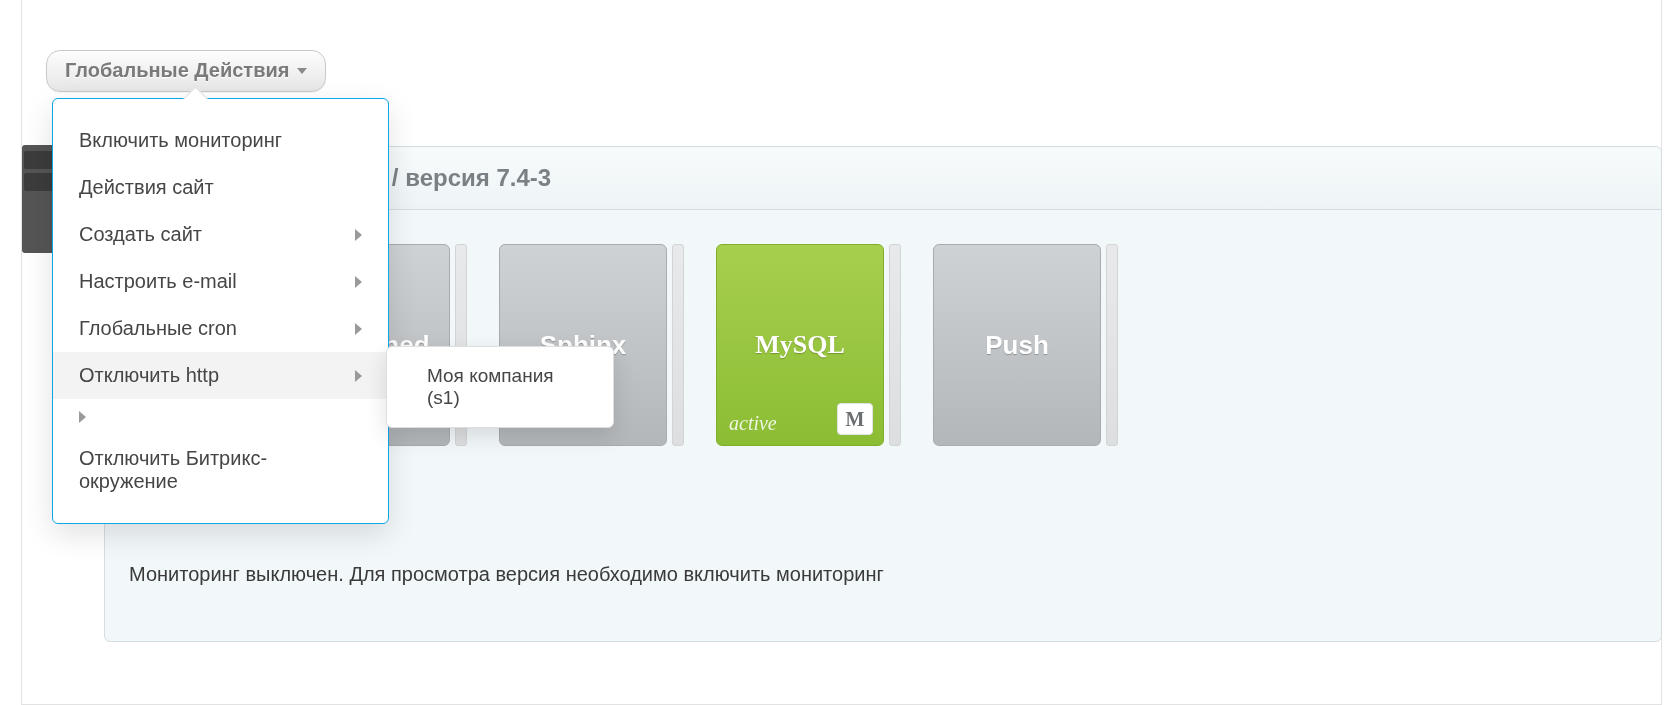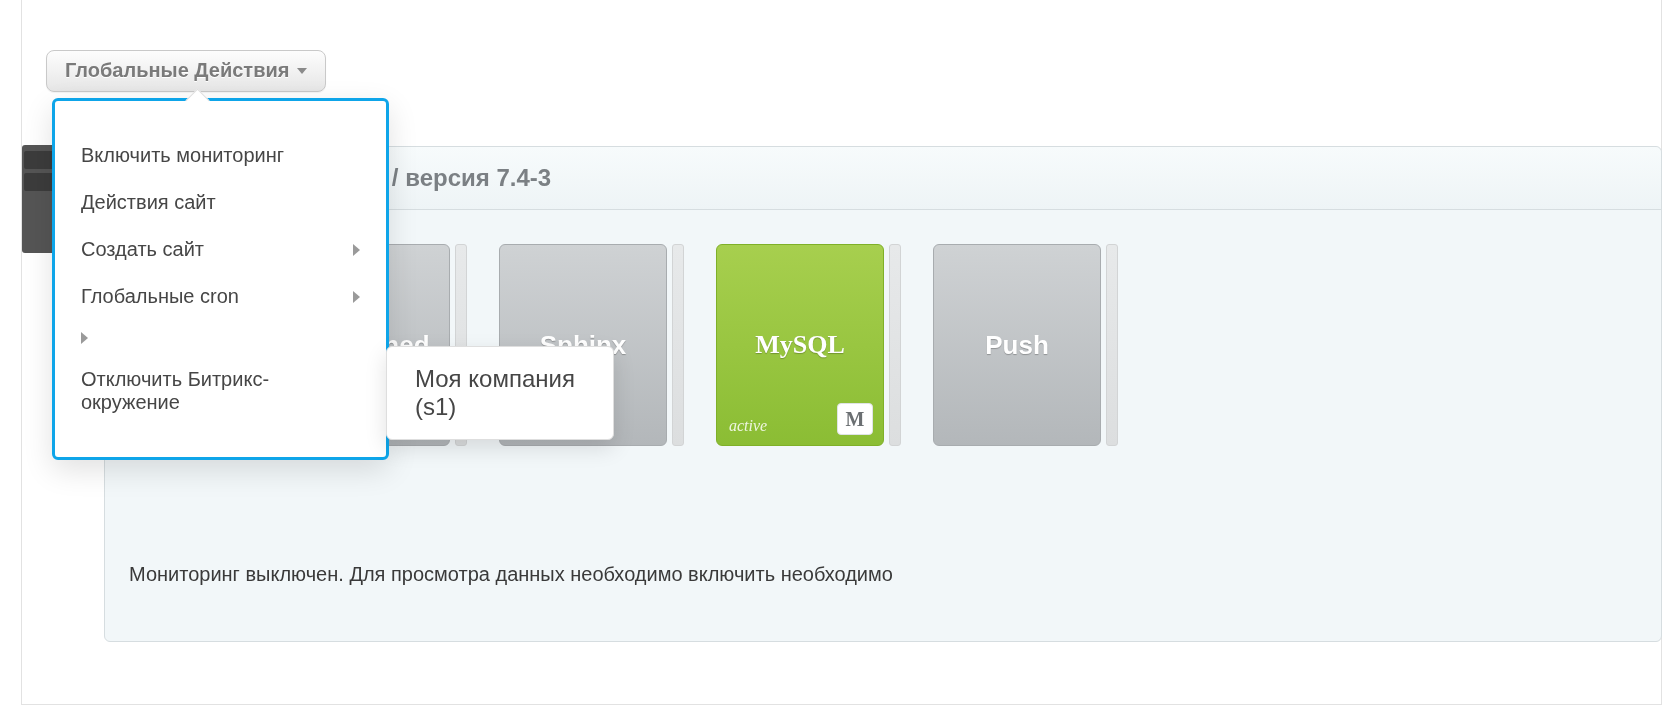--- a/index.html
+++ b/index.html
@@ -34,21 +34,21 @@
     position: relative;
     display: inline-flex;
     align-items: center;
     gap: 8px;
     padding: 8px 18px 9px 18px;
     font-size: 20px;
     font-weight: 600;
     color: #7a7a7a;
     background: linear-gradient(#fdfdfd, #e6e6e6);
     border: 1px solid #c9c9c9;
-    border-radius: 8px;
+    border-radius: 14px;
     cursor: pointer;
     box-shadow: 0 1px 1px rgba(0,0,0,.05);
     text-shadow: 0 1px 0 #fff;
   }
   .global-actions-btn .caret {
     width: 0; height: 0;
     border-left: 5px solid transparent;
     border-right: 5px solid transparent;
     border-top: 6px solid #8a8a8a;
   }
@@ -132,21 +132,21 @@
   }
   .tile.green {
     background: linear-gradient(#a7cf4e, #8bbd34);
     border: 1px solid #7fb028;
     font-family: Liberation Serif, serif;
   }
   .tile .status {
     position: absolute;
     left: 12px;
     bottom: 10px;
-    font-size: 16px;
+    font-size: 20px;
     font-style: italic;
     font-weight: 400;
     color: rgba(255,255,255,.85);
     text-shadow: none;
   }
   .tile .master {
     position: absolute;
     right: 10px;
     bottom: 10px;
     width: 36px;
@@ -180,24 +180,24 @@
     color: #3a3a3a;
   }
 
   
   .dropdown {
     position: absolute;
     left: 52px;
     top: 98px;
     width: 337px;
     background: #fff;
-    border: 3px solid #0ea5e9;
+    border: 1px solid #0ea5e9;
     border-radius: 6px;
     box-shadow: 0 10px 30px rgba(0,0,0,.12);
-    padding: 31px 0;
+    padding: 18px 0;
     z-index: 50;
   }
   .dropdown::before {
     content: "";
     position: absolute;
     top: -9px;
     left: 134px;
     width: 16px; height: 16px;
     background: #fff;
     border-left: 1px solid #dedede;
@@ -229,22 +229,22 @@
     top: 346px;
     width: 228px;
     background: #fff;
     border: 1px solid #dedede;
     border-radius: 6px;
     box-shadow: 0 8px 22px rgba(0,0,0,.12);
     padding: 6px 0;
     z-index: 60;
   }
   .submenu-item {
-    padding: 12px 28px;
-    font-size: 24px;
+    padding: 12px 40px;
+    font-size: 19px;
     color: #464646;
     cursor: pointer;
   }
 </style>
 </head>
 <body>
 
 <div class="page">
   <div class="outer-border"></div>
 
@@ -292,38 +292,46 @@
           <div class="tile-tag"></div>
         </div>
         <div class="tile-wrap">
           <div class="tile gray">
             <span>Push</span>
           </div>
           <div class="tile-tag"></div>
         </div>
       </div>
 
-    <div class="monitoring-msg">Мониторинг выключен. Для просмотра данных необходимо включить необходимо</div>
+    <div class="monitoring-msg">Мониторинг выключен. Для просмотра версия необходимо включить мониторинг</div>
   </div>
 
   
   <div class="dropdown">
 
   <div class="dropdown-item">
         <span>Включить мониторинг</span>
       </div>
       <div class="dropdown-item">
         <span>Действия сайт</span>
       </div>
       <div class="dropdown-item">
         <span>Создать сайт</span>
         <span class="sub-caret"></span>
       </div>
       <div class="dropdown-item">
+        <span>Настроить e-mail</span>
+        <span class="sub-caret"></span>
+      </div>
+      <div class="dropdown-item">
         <span>Глобальные cron</span>
+        <span class="sub-caret"></span>
+      </div>
+      <div class="dropdown-item hover">
+        <span>Отключить http</span>
         <span class="sub-caret"></span>
       </div>
       <div class="dropdown-item">
         <span class="sub-caret"></span>
       </div>
       <div class="dropdown-item">
         <span>Отключить Битрикс-окружение</span>
       </div>
     </div>
 

